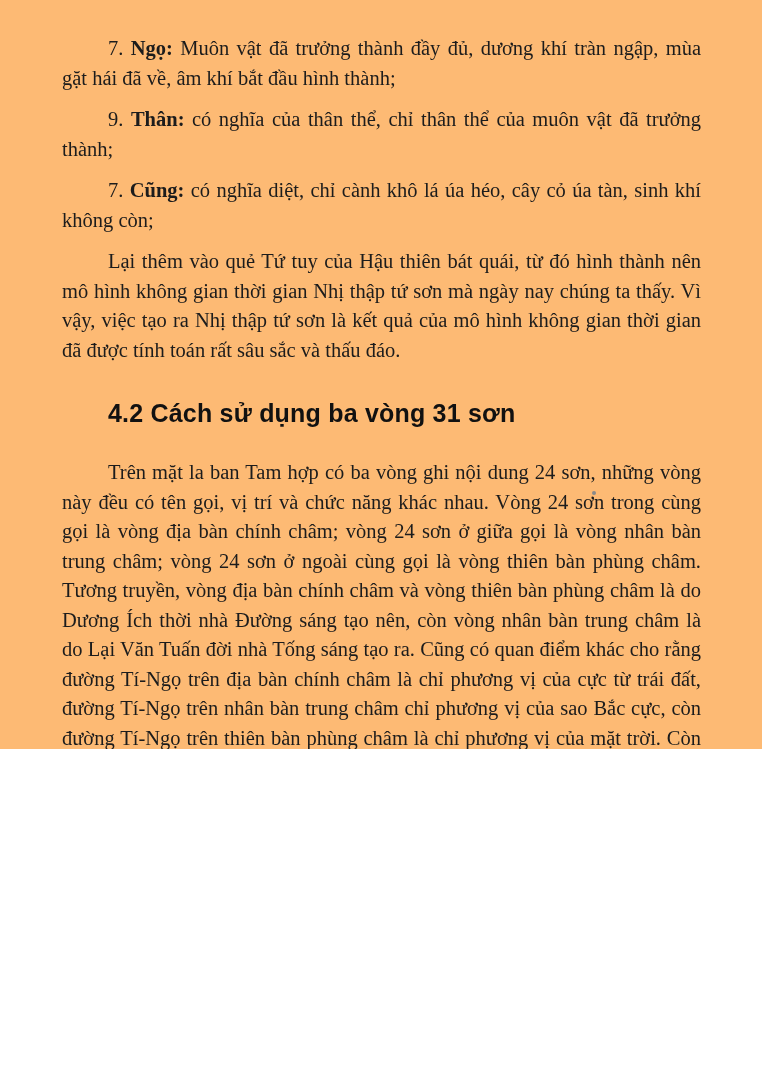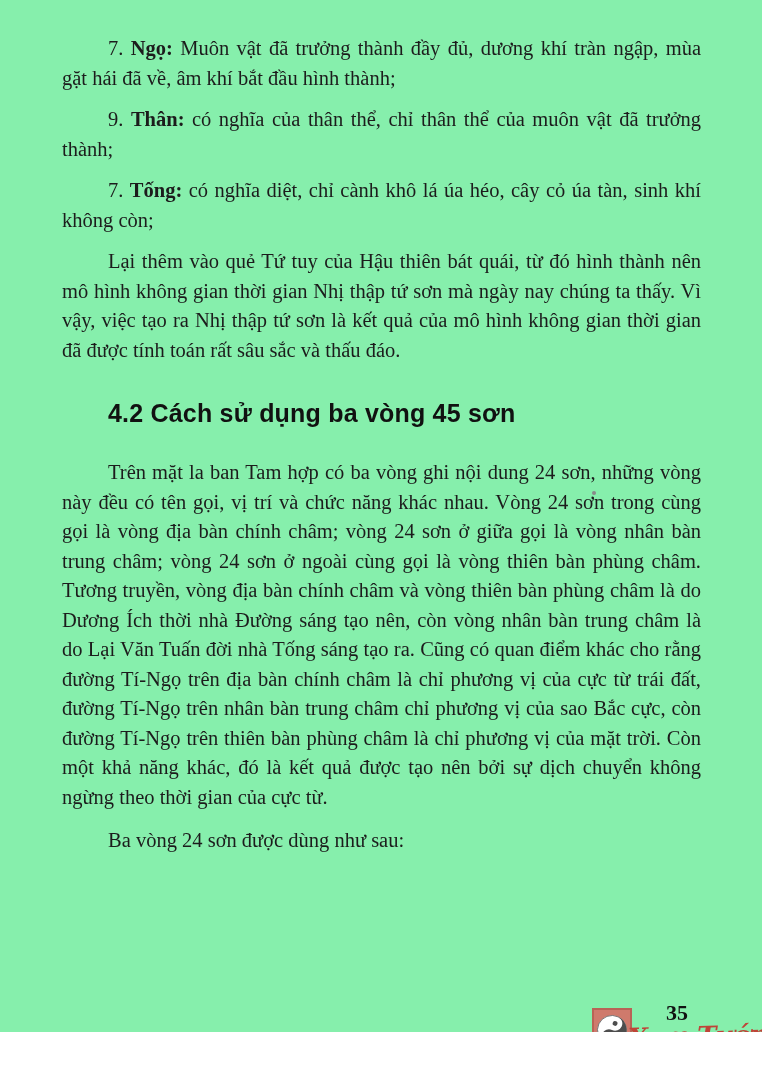--- a/index.html
+++ b/index.html
@@ -3,22 +3,22 @@
 <meta charset="utf-8">
 <style>
   html, body {
     margin: 0;
     padding: 0;
     background: #ffffff;
   }
   .page {
     position: relative;
     width: 762px;
-    height: 1032px;
-    background: #86efac;
+    height: 749px;
+    background: #fdba74;
     overflow: hidden;
     font-family: "Liberation Serif", "DejaVu Serif", serif;
     color: #1c1c1c;
   }
   .content {
     position: absolute;
     left: 62px;
     top: 34px;
     width: 639px;
   }
@@ -93,26 +93,26 @@
 
 <div class="page">
   <main class="content">
 
     <p class="item"><span>7. </span><span class="term">Ngọ:</span><span> Muôn vật đã trưởng thành đầy đủ, dương khí tràn ngập, mùa gặt hái đã về, âm khí bắt đầu hình thành;</span></p>
 
 
     <p class="item"><span>9. </span><span class="term">Thân:</span><span> có nghĩa của thân thể, chỉ thân thể của muôn vật đã trưởng thành;</span></p>
 
 
-    <p class="item"><span>7. </span><span class="term">Tống:</span><span> có nghĩa diệt, chỉ cành khô lá úa héo, cây cỏ úa tàn, sinh khí không còn;</span></p>
+    <p class="item"><span>7. </span><span class="term">Cũng:</span><span> có nghĩa diệt, chỉ cành khô lá úa héo, cây cỏ úa tàn, sinh khí không còn;</span></p>
 
 
     <p class="para">Lại thêm vào quẻ Tứ tuy của Hậu thiên bát quái, từ đó hình thành nên mô hình không gian thời gian Nhị thập tứ sơn mà ngày nay chúng ta thấy. Vì vậy, việc tạo ra Nhị thập tứ sơn là kết quả của mô hình không gian thời gian đã được tính toán rất sâu sắc và thấu đáo.</p>
 
-    <h2 class="section-heading">4.2 Cách sử dụng ba vòng 45 sơn</h2>
+    <h2 class="section-heading">4.2 Cách sử dụng ba vòng 31 sơn</h2>
 
     <p class="para">Trên mặt la ban Tam hợp có ba vòng ghi nội dung 24 sơn, những vòng này đều có tên gọi, vị trí và chức năng khác nhau. Vòng 24 sơn trong cùng gọi là vòng địa bàn chính châm; vòng 24 sơn ở giữa gọi là vòng nhân bàn trung châm; vòng 24 sơn ở ngoài cùng gọi là vòng thiên bàn phùng châm. Tương truyền, vòng địa bàn chính châm và vòng thiên bàn phùng châm là do Dương Ích thời nhà Đường sáng tạo nên, còn vòng nhân bàn trung châm là do Lại Văn Tuấn đời nhà Tống sáng tạo ra. Cũng có quan điểm khác cho rằng đường Tí-Ngọ trên địa bàn chính châm là chỉ phương vị của cực từ trái đất, đường Tí-Ngọ trên nhân bàn trung châm chỉ phương vị của sao Bắc cực, còn đường Tí-Ngọ trên thiên bàn phùng châm là chỉ phương vị của mặt trời. Còn một khả năng khác, đó là kết quả được tạo nên bởi sự dịch chuyển không ngừng theo thời gian của cực từ.</p>
 
     <p class="para closing">Ba vòng 24 sơn được dùng như sau:</p>
 
   </main>
 
   <div class="speck"></div>
 
   <div class="watermark">

